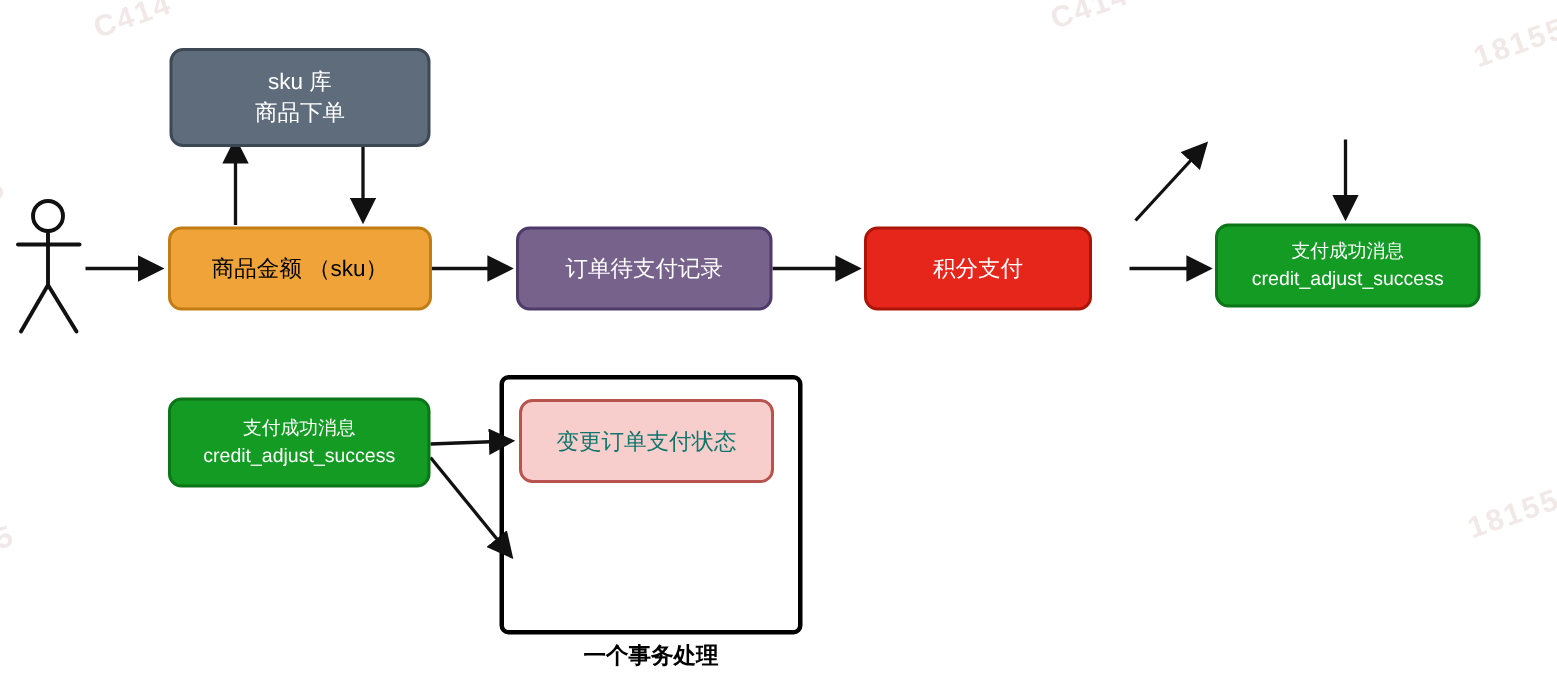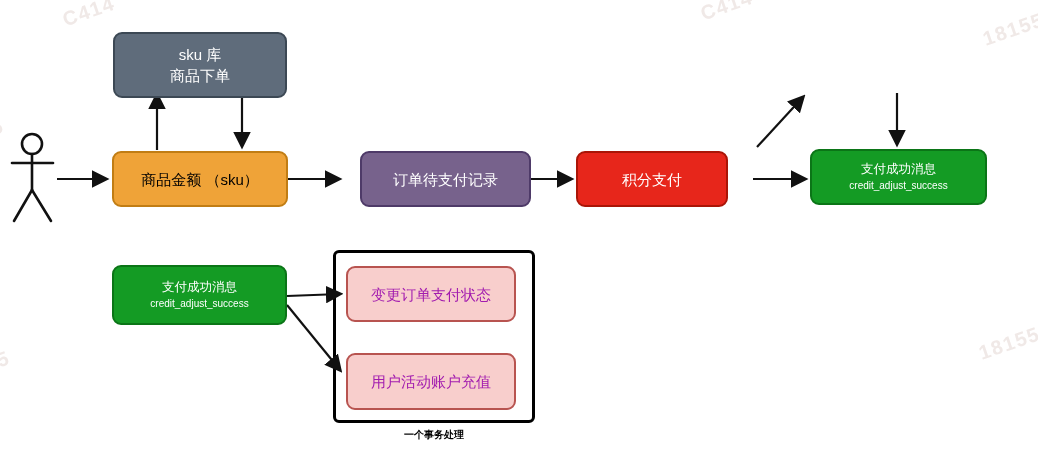--- a/index.html
+++ b/index.html
@@ -8,34 +8,34 @@
     overflow:hidden;font-family:"Liberation Sans","DejaVu Sans",sans-serif;
   }
   svg.layer{position:absolute;left:0;top:0;pointer-events:none;}
   .node{
     position:absolute;display:flex;flex-direction:column;justify-content:center;
     align-items:center;text-align:center;border-radius:9px;border:2px solid;
     font-size:15px;line-height:1.4;box-sizing:border-box;padding:2px 6px;
   }
   .slate  {background:var(--slate-fill);  border-color:var(--slate-border);  color:#ffffff;}
   .orange {background:var(--orange-fill); border-color:var(--orange-border); color:#000000;}
-  .purple {background:var(--purple-fill); border-color:var(--purple-border); color:#ffffff;margin-left:16px;}
+  .purple {background:var(--purple-fill); border-color:var(--purple-border); color:#ffffff;}
   .red    {background:var(--red-fill);    border-color:var(--red-border);    color:#ffffff;}
   .lgreen {background:var(--light-green-fill);border-color:var(--light-green-border);color:#000000;}
   .dgreen {background:var(--green-fill);  border-color:var(--green-border);  color:#ffffff;}
-  .pink   {background:var(--pink-fill);   border-color:var(--pink-border);   color:#a21caf;text-align:right;}
+  .pink   {background:var(--pink-fill);   border-color:var(--pink-border);   color:#0f766e;text-align:right;}
   .dgreen .l1{font-size:12.5px;text-align:center;}
-  .dgreen .l2{font-size:10px;}
+  .dgreen .l2{font-size:13px;}
   .txcontainer{
     position:absolute;left:333px;top:250px;width:202px;height:173px;
     border:3px solid #000;border-radius:6px;background:#ffffff;box-sizing:border-box;
   }
   .txlabel{
     position:absolute;left:333px;top:428px;width:202px;text-align:center;
-    font-size:10px;font-weight:bold;color:#000;
+    font-size:15px;font-weight:bold;color:#000;
   }
   .wm{
     position:absolute;font-size:20px;font-weight:bold;letter-spacing:1.5px;
     color:var(--watermark);transform:rotate(-19deg);white-space:nowrap;
   }
 </style>
 </head>
 <body>
 
 <div class="canvas">
@@ -105,17 +105,14 @@
 
   <div class="node dgreen" style="left:112px;top:265px;width:175px;height:60px">
     <span class="l1">支付成功消息</span>
     <span class="l2">credit_adjust_success</span>
   </div>
 
   <div class="node pink" style="left:346px;top:266px;width:170px;height:56px">
     <span>变更订单支付状态</span>
   </div>
 
-  <div class="node pink" style="left:346px;top:353px;width:170px;height:57px">
-    <span>用户活动账户充值</span>
-  </div>
 
 </div>
 
 </body></html>

